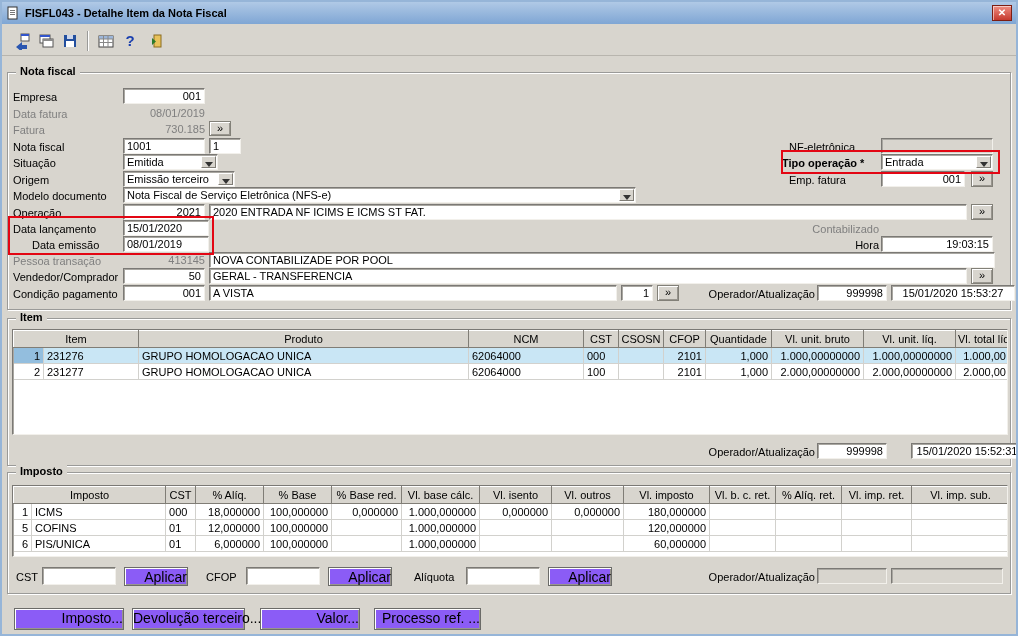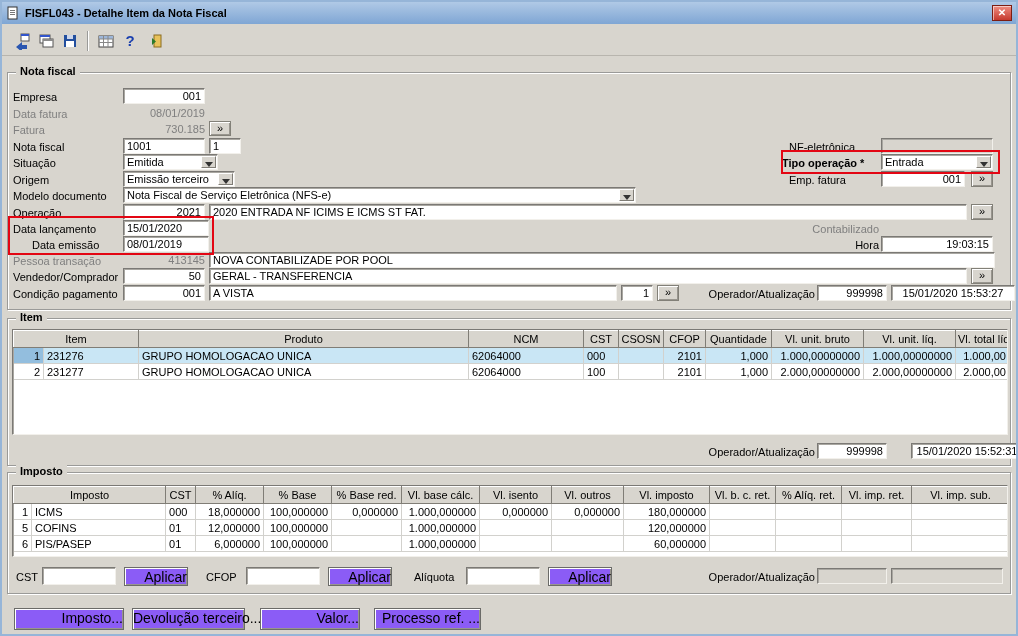--- a/index.html
+++ b/index.html
@@ -342,21 +342,21 @@
               <td class="a-r"></td>
               <td class="a-r"></td>
               <td class="a-r">120,000000</td>
               <td class="a-r"></td>
               <td class="a-r"></td>
               <td class="a-r"></td>
               <td class="a-r"></td>
             </tr>
             <tr>
               <td class="a-r">6</td>
-              <td class="a-l">PIS/PASEP</td>
+              <td class="a-l">PIS/UNICA</td>
               <td class="a-l">01</td>
               <td class="a-r">6,000000</td>
               <td class="a-r">100,000000</td>
               <td class="a-r"></td>
               <td class="a-r">1.000,000000</td>
               <td class="a-r"></td>
               <td class="a-r"></td>
               <td class="a-r">60,000000</td>
               <td class="a-r"></td>
               <td class="a-r"></td>

